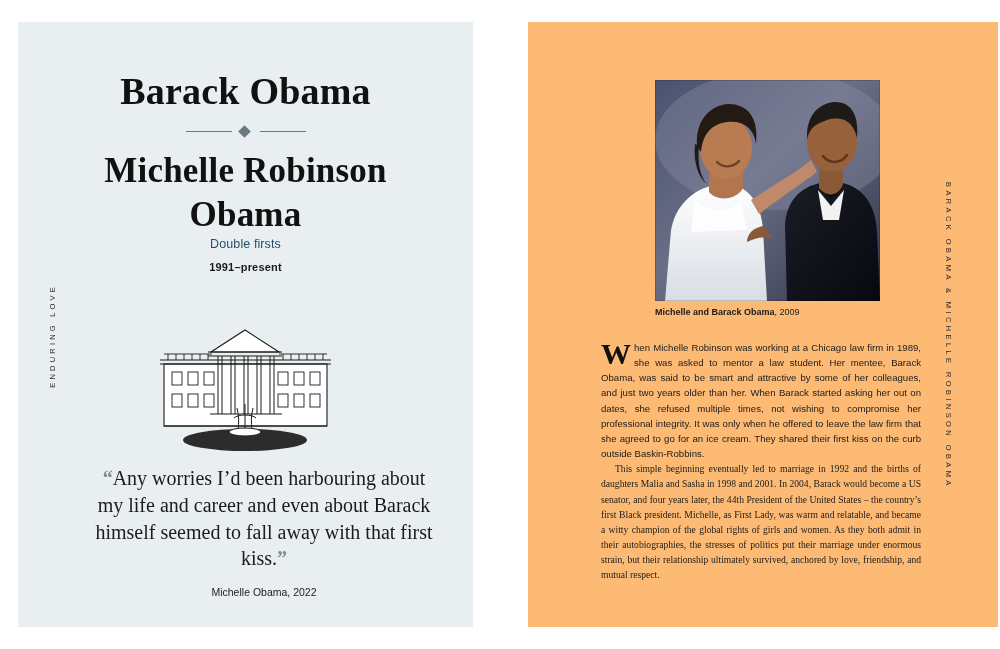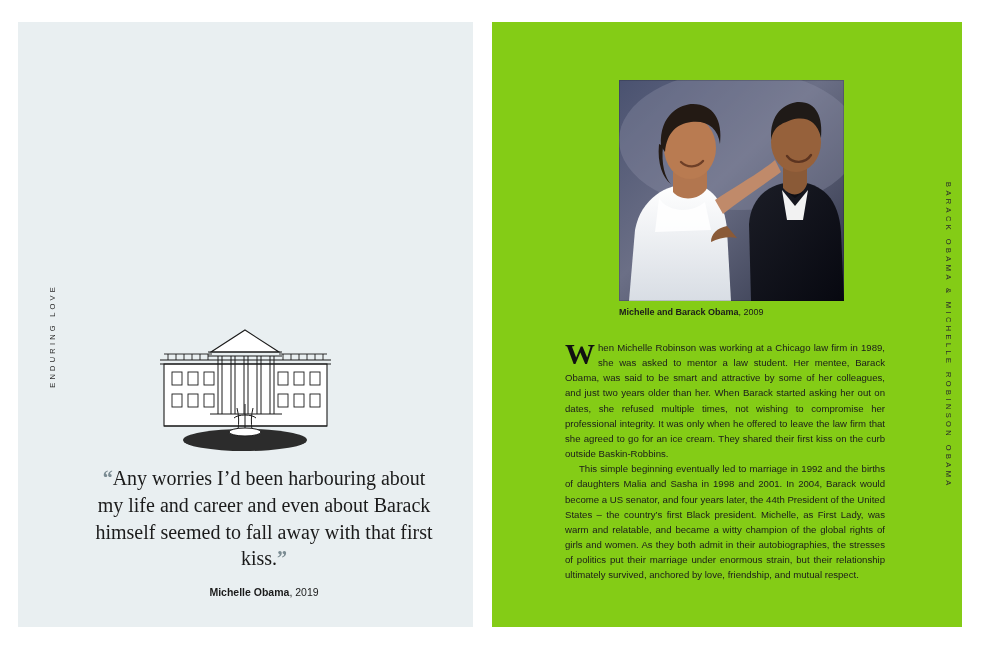--- a/index.html
+++ b/index.html
@@ -123,41 +123,41 @@
   .quote-mark {
     color: #7a8b92;
     font-family: "Liberation Serif", serif;
     font-weight: bold;
   }
   .quote-attr {
     margin-top: 14px;
     font-size: 10.5px;
     color: #1b1b1b;
   }
-  .quote-attr b { font-weight: bold; }
+  .quote-attr b { font-weight: normal; }
 
   .folio-left {
     position: absolute;
     left: 0;
     top: 578px;
     width: 455px;
     text-align: center;
     font-size: 9px;
     letter-spacing: 2.5px;
     color: #3a3a3a;
   }
 
   
   .right-page {
     position: absolute;
-    left: 492px;
+    left: 528px;
     top: 22px;
     width: 470px;
     height: 605px;
-    background: #84cc16;
+    background: #fdba74;
   }
   .photo-frame {
     position: absolute;
     left: 127px;
     top: 58px;
     width: 225px;
     height: 221px;
     overflow: hidden;
     background: #3a3f56;
   }
@@ -177,21 +177,21 @@
     top: 318px;
     width: 320px;
   }
   .body-col p {
     margin: 0;
     font-size: 9.6px;
     line-height: 1.58;
     color: #1b1b1b;
     text-align: justify;
   }
-  .body-col p.indent { text-indent: 14px; }
+  .body-col p.indent { text-indent: 14px; font-family: Liberation Serif, serif; }
   .dropcap {
     float: left;
     font-family: "Liberation Serif", serif;
     font-weight: bold;
     font-size: 30px;
     line-height: 24px;
     padding: 2px 3px 0 0;
     color: #111;
   }
   .folio-right {
@@ -217,20 +217,35 @@
 </style>
 </head>
 <body>
 
 <div class="spread">
 
   <div class="left-page">
 
     <div class="vertical-label">ENDURING LOVE</div>
 
+    <div class="title-block">
+      <div class="title-line">Barack Obama</div>
+
+      <div class="diamond-rule">
+        <span class="bar l"></span>
+        <span class="dia"></span>
+        <span class="bar r"></span>
+      </div>
+
+      <div class="title-line second">Michelle Robinson</div>
+      <div class="title-line second">Obama</div>
+
+      <div class="subtitle">Double firsts</div>
+      <div class="dates">1991–present</div>
+    </div>
 
     <div class="illustration">
       <svg width="215" height="135" viewBox="0 0 215 135" fill="none" stroke="#1b1b1b" stroke-width="1.1">
 
         <ellipse cx="107" cy="118" rx="62" ry="11" fill="#1b1b1b" stroke="none" opacity="0.92"></ellipse>
 
         <rect x="26" y="42" width="163" height="62" fill="#fff"></rect>
 
         <line x1="22" y1="42" x2="193" y2="42"></line>
         <line x1="22" y1="38" x2="193" y2="38"></line>
@@ -294,21 +309,21 @@
           <ellipse cx="107" cy="110" rx="16" ry="4" fill="#fff"></ellipse>
         </g>
       </svg>
     </div>
 
     <div class="quote-block">
       <div class="quote-text">
         <span class="quote-mark">“</span><span>Any worries I’d been harbouring about my life and career and even about Barack himself seemed to fall away with that first kiss.</span><span class="quote-mark">”</span>
       </div>
       <div class="quote-attr">
-        <b>Michelle Obama</b><span>, 2019</span>
+        <b>Michelle Obama</b><span>, 2022</span>
       </div>
     </div>
 
   </div>
 
   <div class="right-page">
 
     <div class="photo-frame">
       <svg width="225" height="221" viewBox="0 0 225 221">
         <defs>

